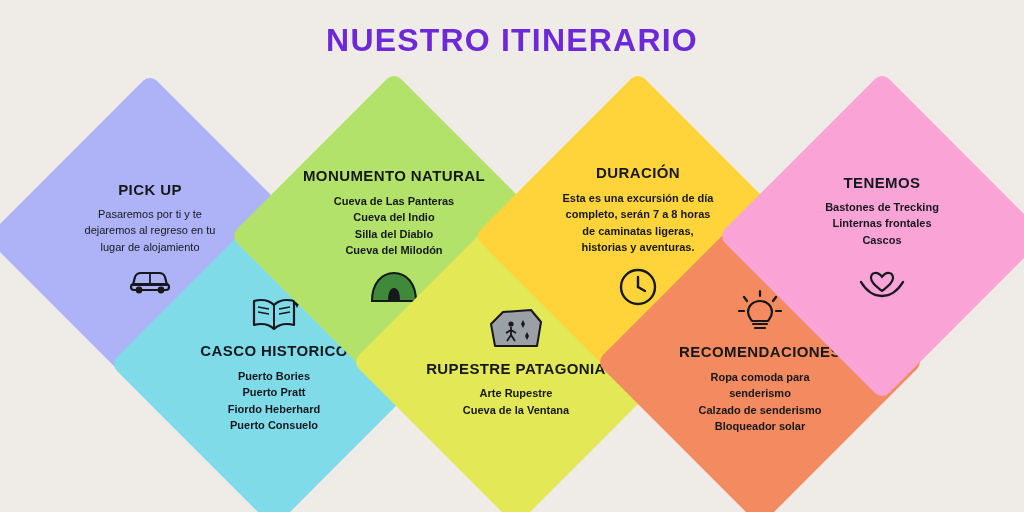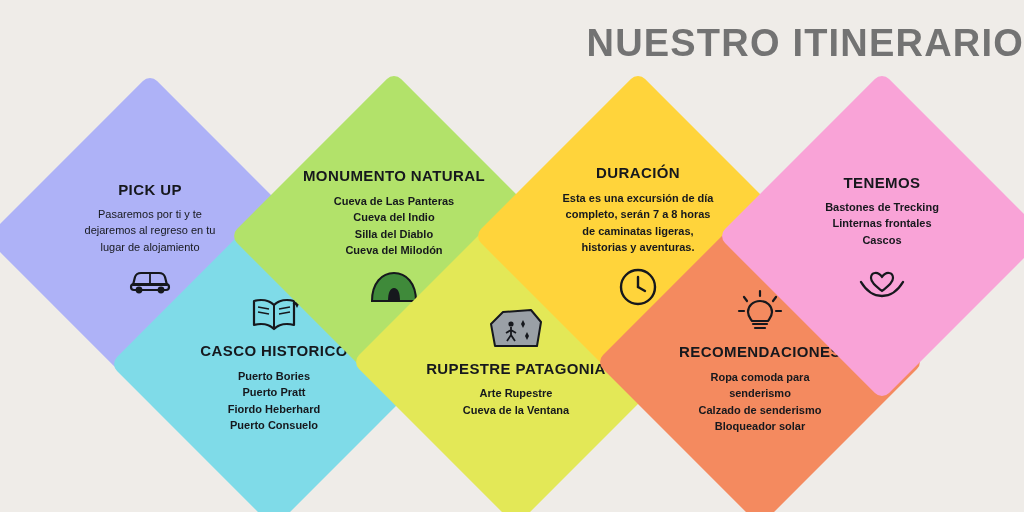--- a/index.html
+++ b/index.html
@@ -12,25 +12,25 @@
     background: #efece8;
     font-family: "Liberation Sans", sans-serif;
     overflow: hidden;
     position: relative;
   }
   #page-title {
     position: absolute;
     top: 22px;
     left: 0;
     width: 100%;
-    text-align: right;
-    font-size: 38px;
+    text-align: center;
+    font-size: 32px;
     font-weight: bold;
     letter-spacing: 1.2px;
-    color: #737373;
+    color: #6d28d9;
   }
   .diamond {
     position: absolute;
     width: 232px;
     height: 232px;
     transform: rotate(45deg);
     border-radius: 10px;
   }
   .diamond-inner {
     position: absolute;

